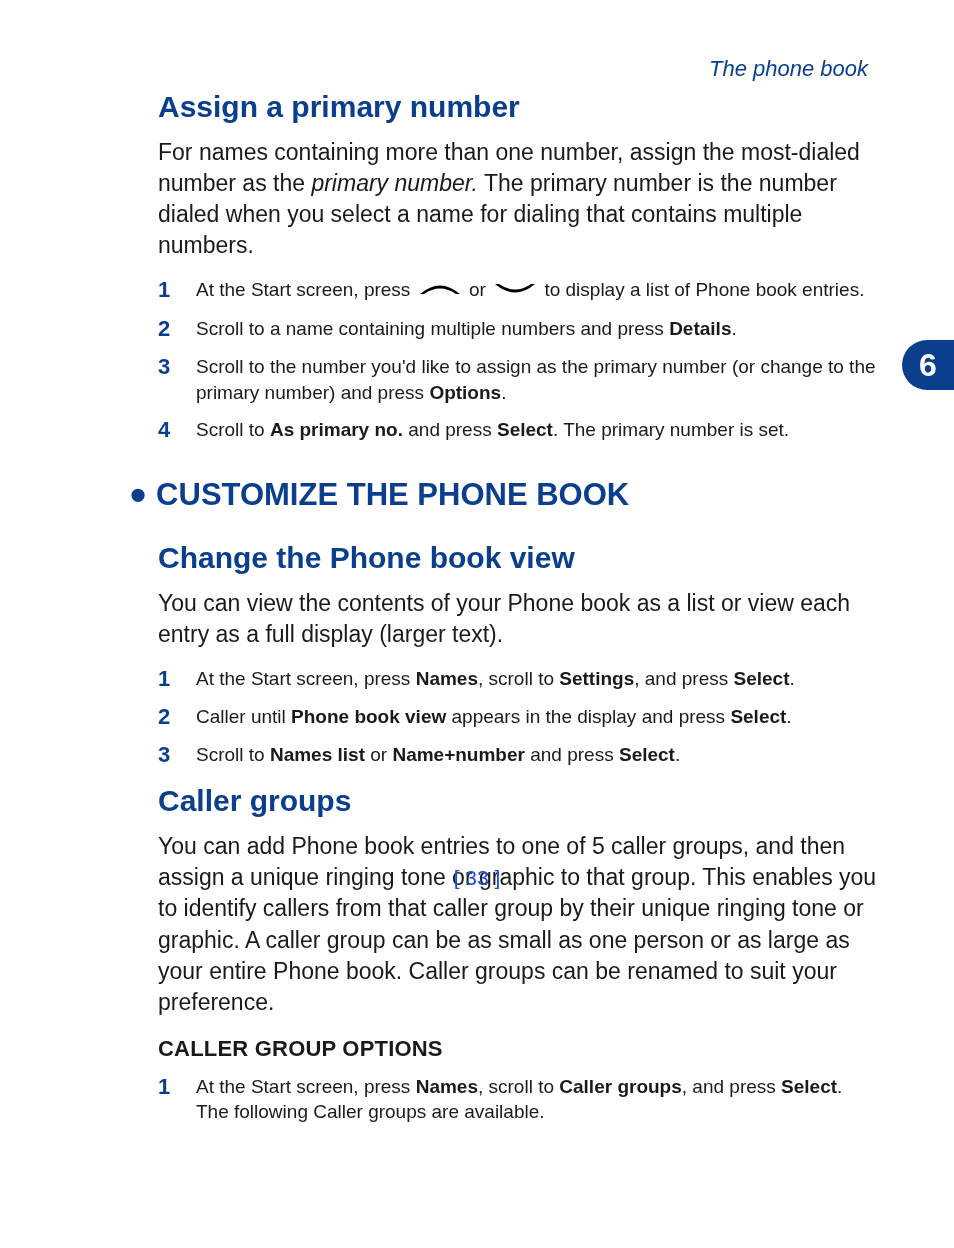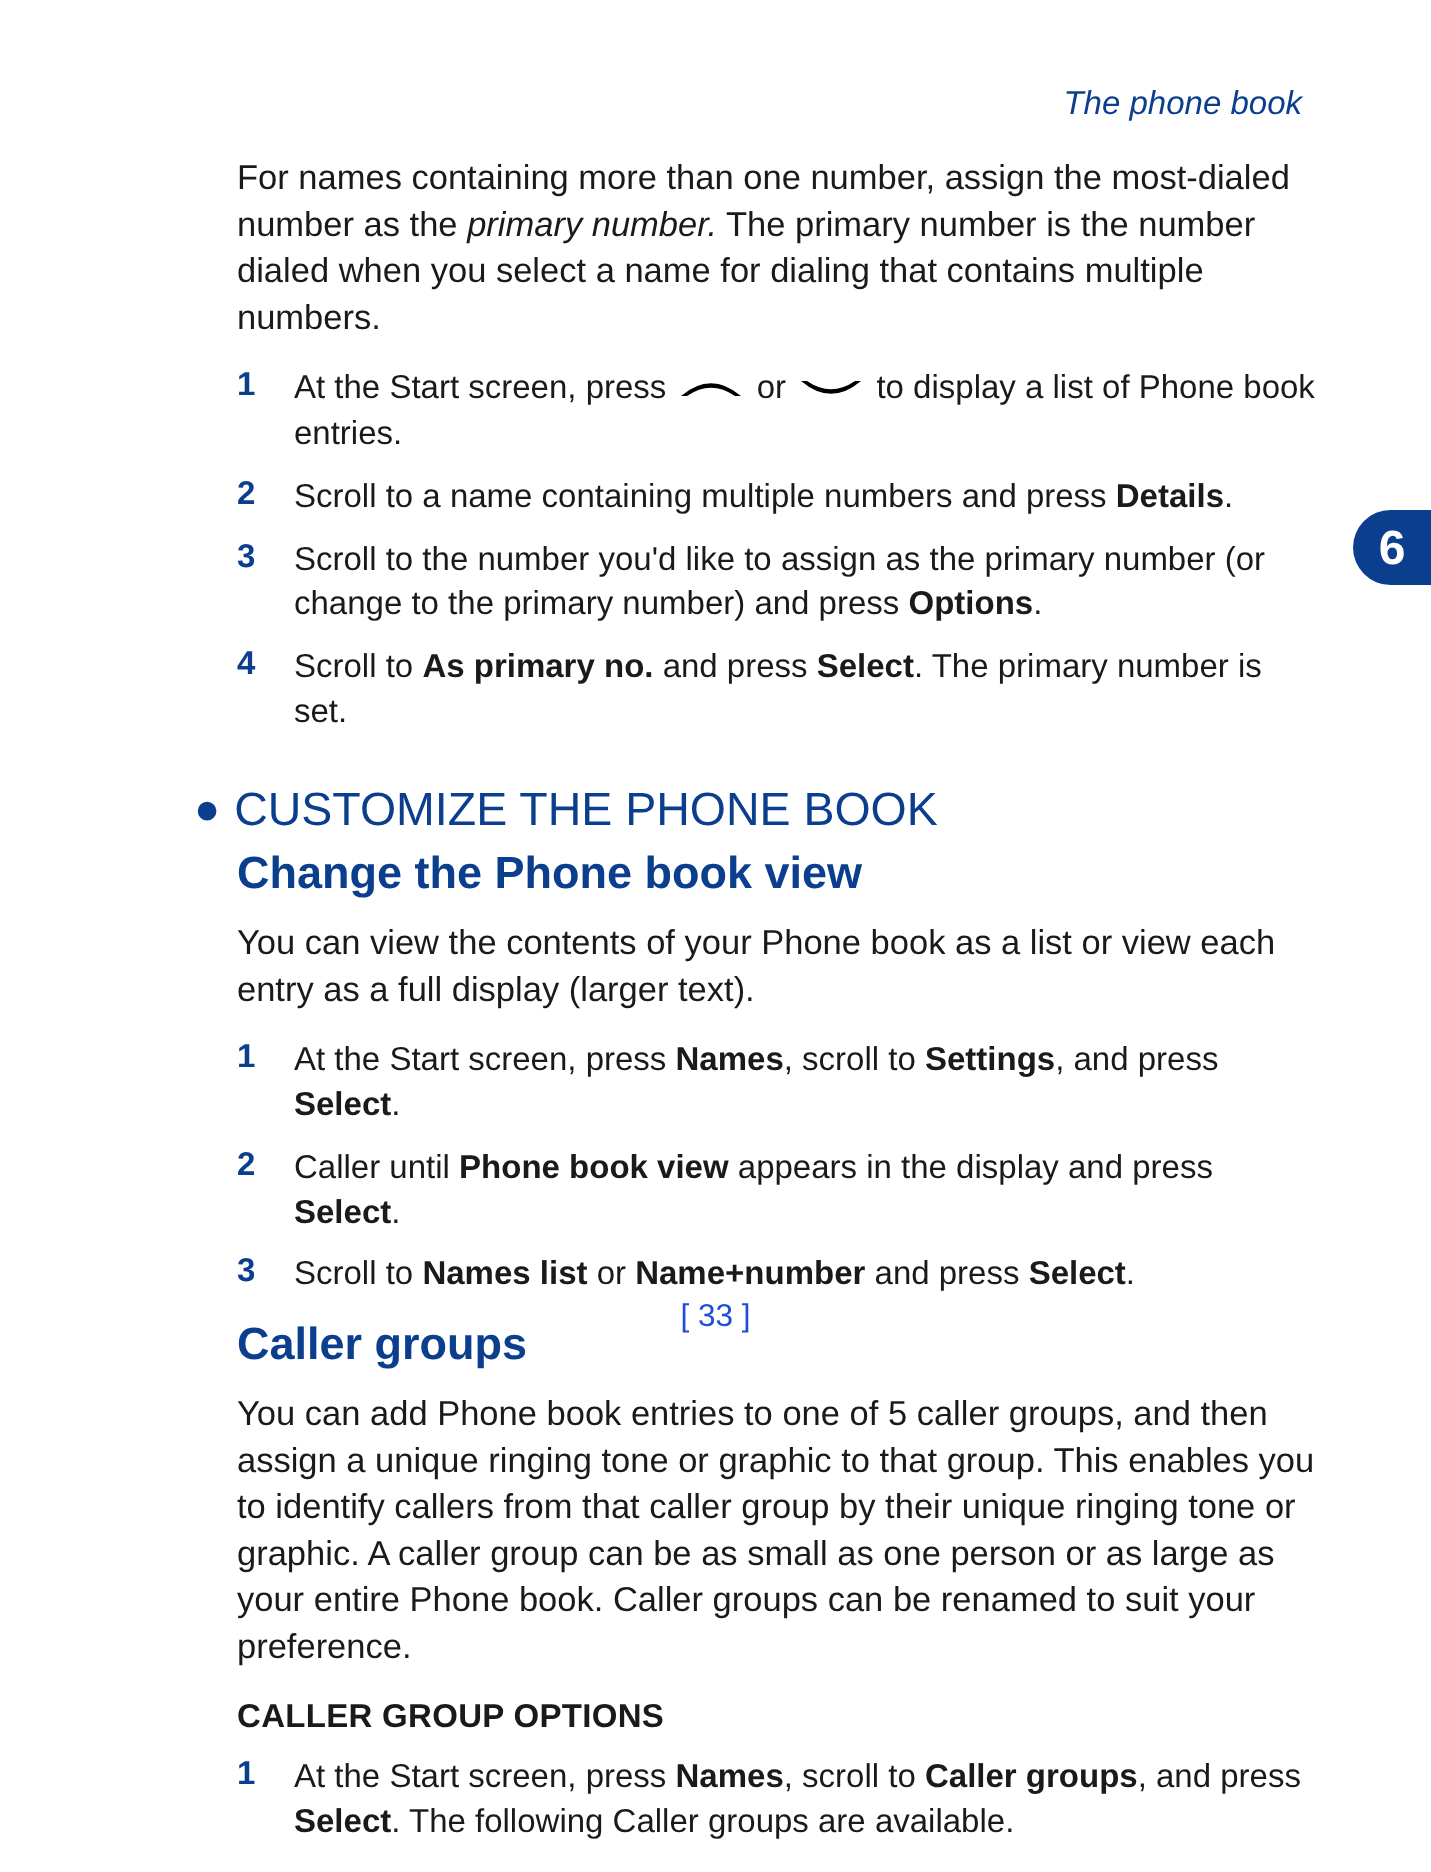--- a/index.html
+++ b/index.html
@@ -51,22 +51,22 @@
   }
   h2.section-title {
     color: #0b3f8e;
     font-size: 30px;
     font-weight: 700;
     margin: 0 0 6px 0;
   }
   h1.major-bullet {
     color: #0b3f8e;
     font-size: 31px;
-    font-weight: 400;
-    margin: 34px 0 8px 0;
+    font-weight: 700;
+    margin: 34px 0 28px 0;
   }
   h1.major-bullet .dot {
     color: #0b3f8e;
     font-size: 46px;
     line-height: 0;
     position: relative;
     top: 6px;
     margin-right: 10px;
   }
   p.body {
@@ -87,21 +87,21 @@
     margin: 12px 0;
   }
   .num-item .num {
     color: #0b3f8e;
     font-weight: 700;
     font-size: 22px;
     width: 38px;
     flex: 0 0 38px;
   }
   .num-item .txt {
-    font-size: 22px;
+    font-size: 19px;
     line-height: 1.35;
     flex: 1;
   }
   .arrow-up, .arrow-down {
     display: inline-block;
     vertical-align: middle;
   }
   h3.sub4 {
     font-size: 22px;
     font-weight: 700;
@@ -122,20 +122,21 @@
 <body>
 
 <div class="page">
 
   <div class="running-header">The phone book</div>
 
   <div class="chapter-tab">6</div>
 
   <div class="content">
 
+    <h2 class="section-title">Assign a primary number</h2>
 
     <p class="body">
       <span>For names containing more than one number, assign the most-dialed number as the </span><em class="term">primary number.</em><span> The primary number is the number dialed when you select a name for dialing that contains multiple numbers.</span>
     </p>
 
     <div class="num-list">
       <div class="num-item">
         <div class="num">1</div>
         <div class="txt">
           <span>At the Start screen, press </span>

